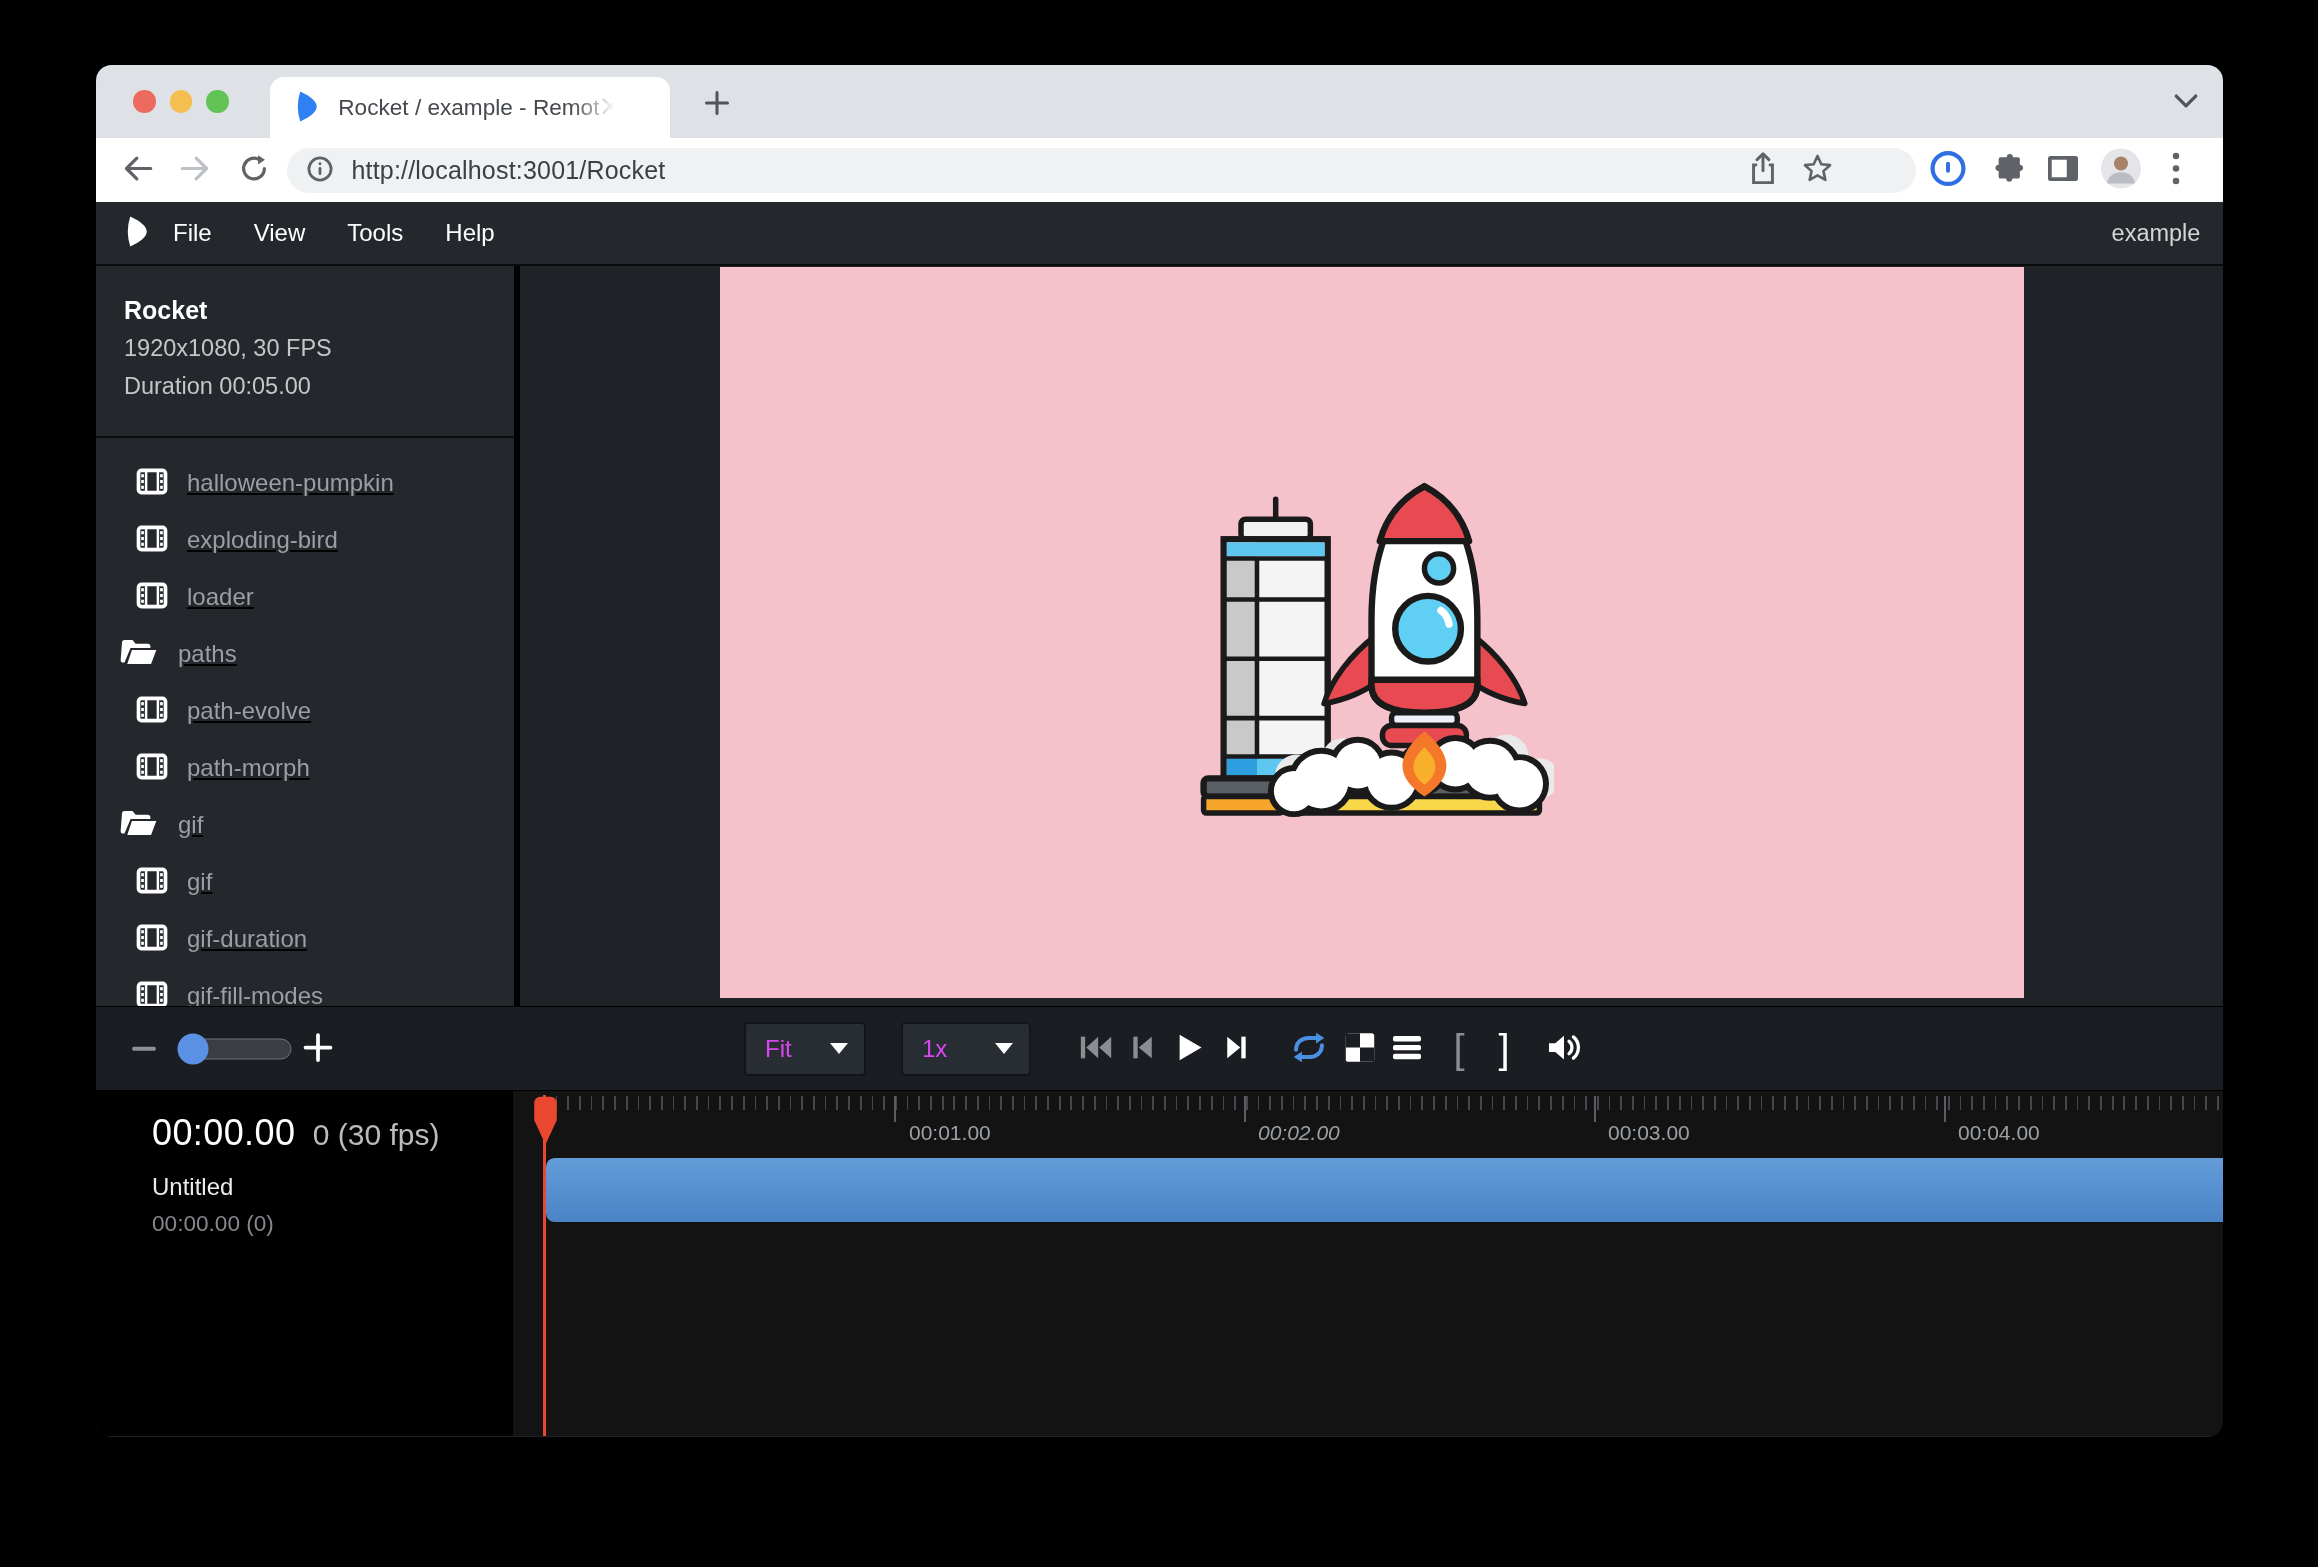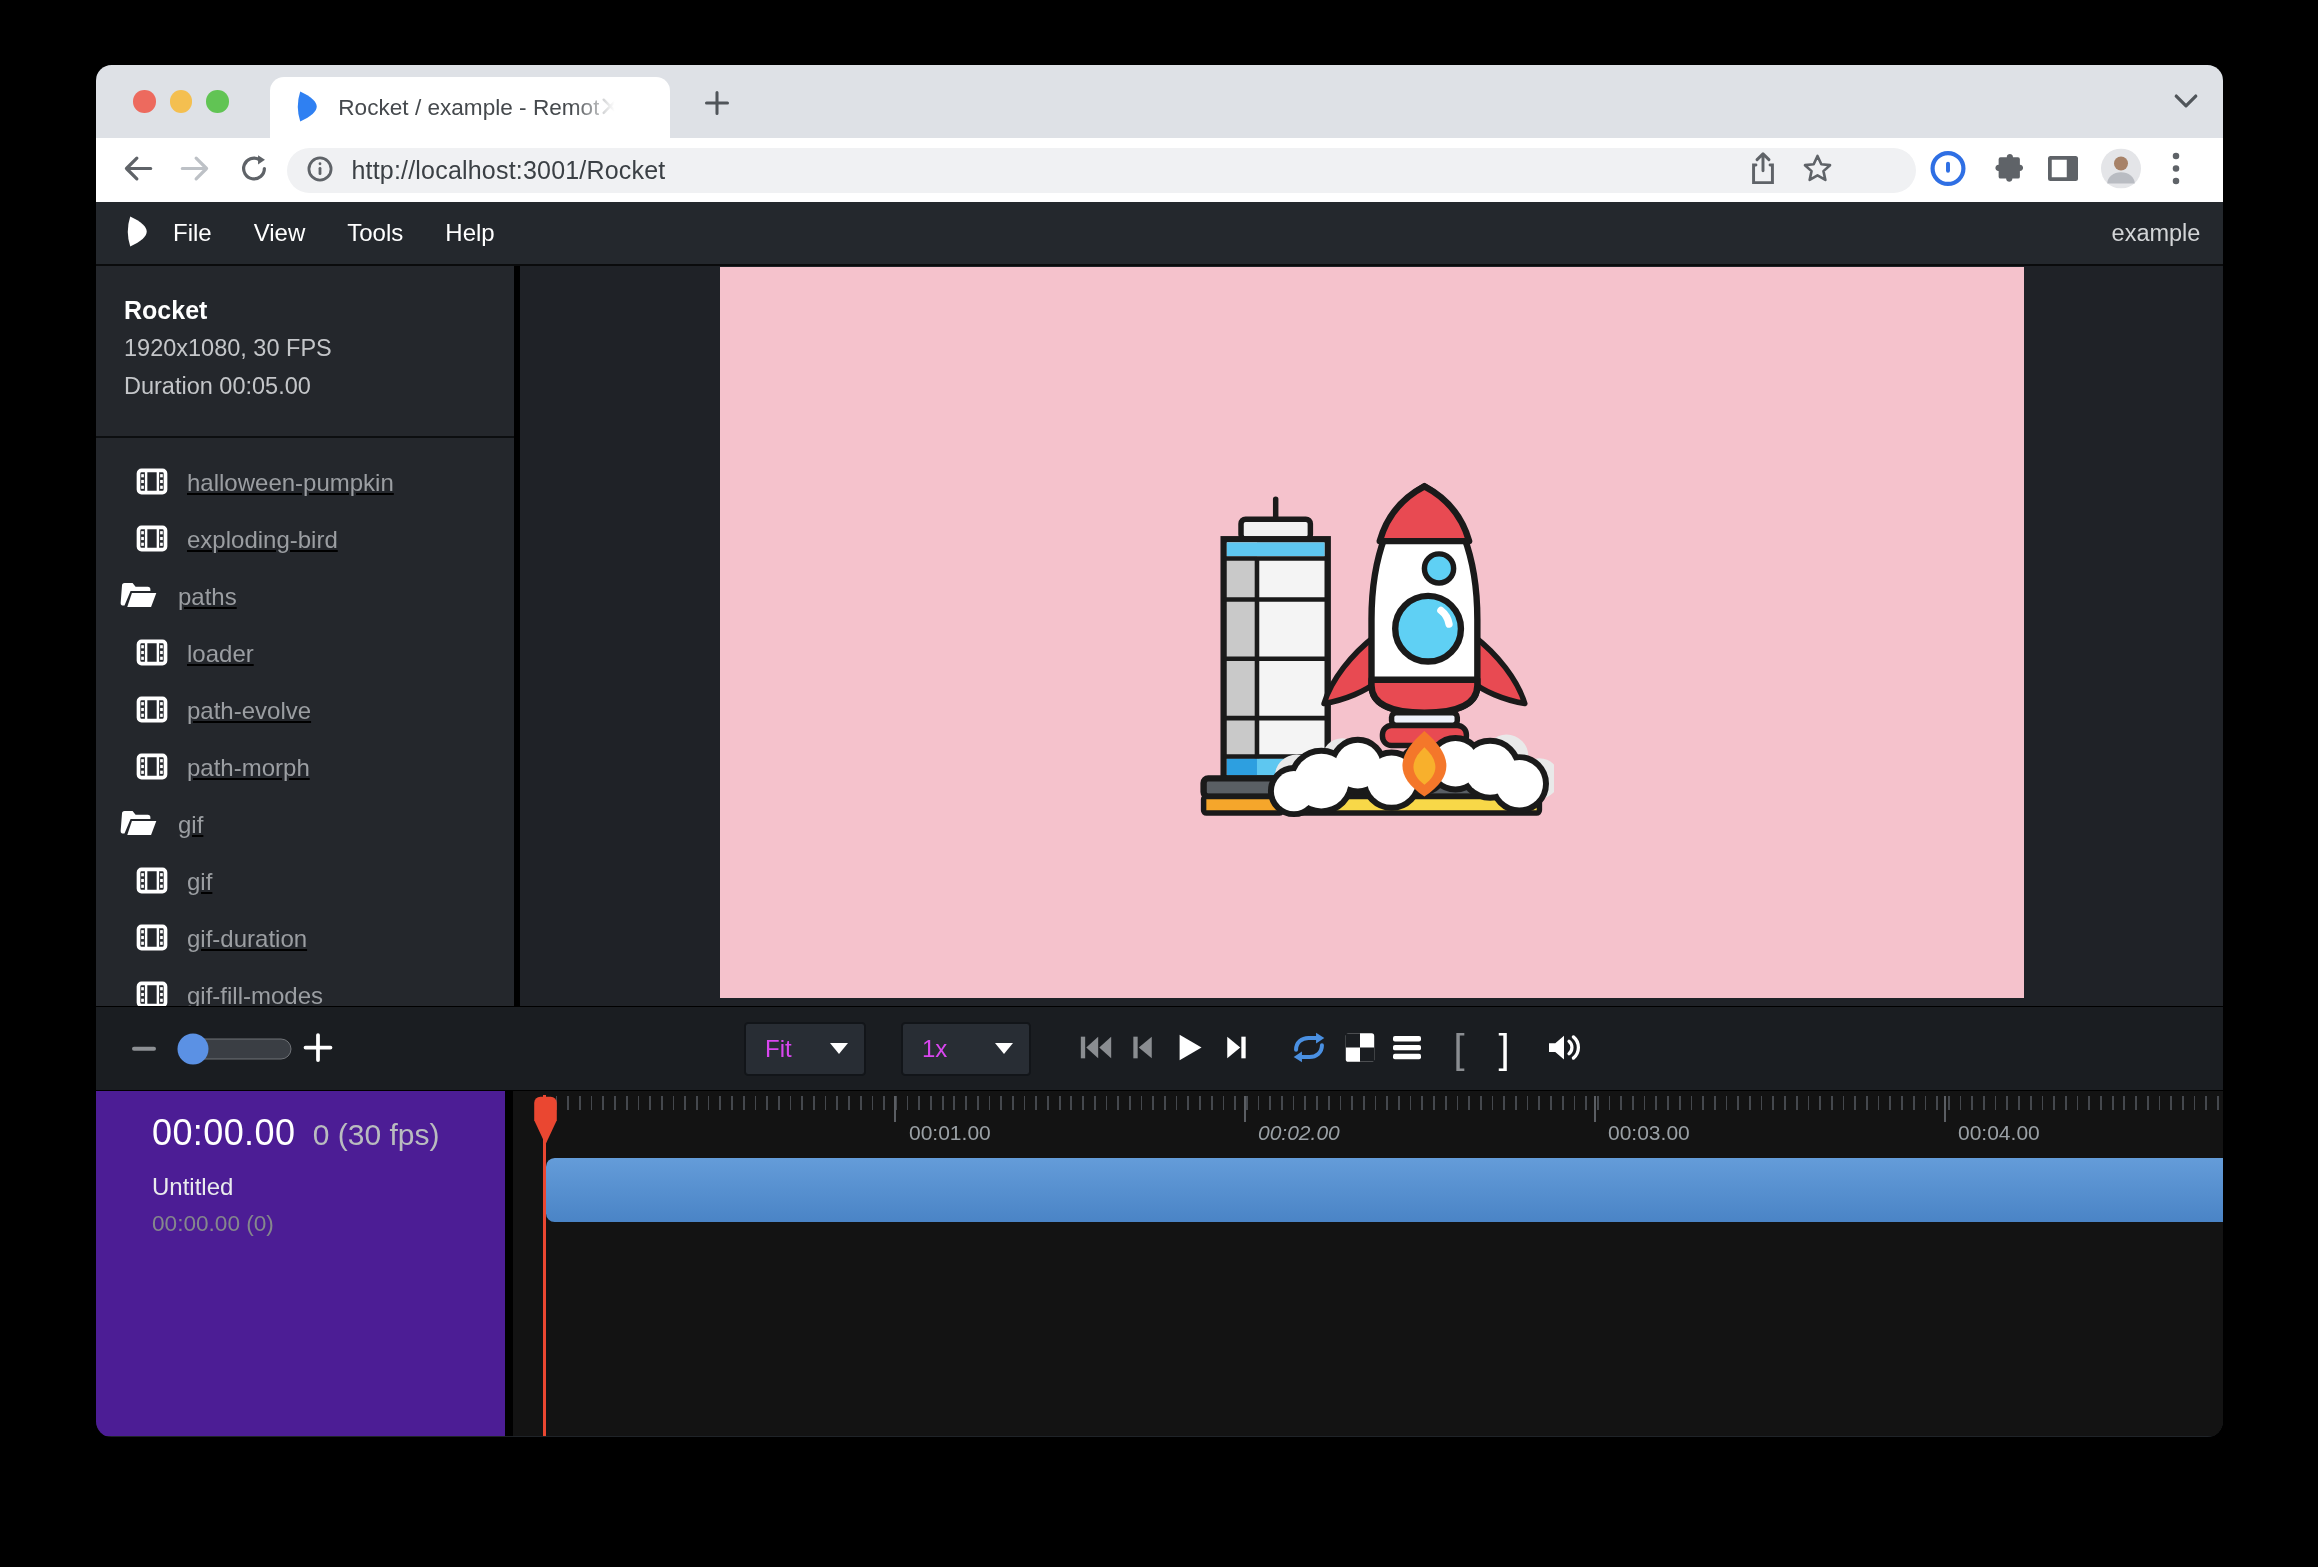--- a/index.html
+++ b/index.html
@@ -66,21 +66,21 @@
   .slider-knob{ left:97px; width:31px; height:31px; border-radius:50%; }
   .zoom-plus{ left:222px; }
   .dd{ height:54px; background:#282d34; border:2.6px solid #121519; border-radius:4.3px;
     display:flex; align-items:center; justify-content:space-between; padding:0 15.7px 0 19px; color:#d946ef; font-size:24px; }
   .dd .caret{ width:0; height:0; border-left:9.6px solid transparent; border-right:9.6px solid transparent; border-top:11.3px solid #fff; margin-left:21px; }
   .dd-fit{ left:709px; width:122px; } .dd-speed{ left:870px; width:130px; }
   .bracket{ font-size:40px; line-height:40px; }
 
   
   .timeline{ height:345px; display:flex; flex:none; }
-  .tl-left{ width:409px; flex:none; background:#4c1d95; padding:21px 0 0 56px; }
+  .tl-left{ width:409px; flex:none; background:#000000; padding:21px 0 0 56px; }
   .time-row{ display:flex; align-items:baseline; }
   .big-time{ color:#fff; font-size:36px; letter-spacing:0.4px; }
   .frame-info{ color:#b9bcbf; font-size:30px; margin-left:17.4px; }
   .track-name{ color:#e9ebed; font-size:24px; margin-top:19px; }
   .track-range{ color:#85888c; font-size:22.6px; margin-top:10.4px; }
   .tl-tracks{ flex:1; background:#131313; border-left:8.7px solid #000; position:relative; overflow:hidden; }
   .ticks-small{ position:absolute; left:31px; right:0; top:5.2px; height:14px;
     background:repeating-linear-gradient(to right,#45484d 0,#45484d 1.7px,transparent 1.7px,transparent 11.7px); }
   .ticks-seconds{ position:absolute; left:31px; right:0; top:5.2px; height:26px;
     background:repeating-linear-gradient(to right,#5b5e63 0,#5b5e63 1.7px,transparent 1.7px,transparent 350px); }
@@ -247,41 +247,41 @@
                 <rect x="4.2" y="5" width="2.2" height="2.6" fill="#fff"></rect>
                 <rect x="4.2" y="9.7" width="2.2" height="2.6" fill="#fff"></rect>
                 <rect x="4.2" y="14.4" width="2.2" height="2.6" fill="#fff"></rect>
                 <rect x="19.6" y="5" width="2.2" height="2.6" fill="#fff"></rect>
                 <rect x="19.6" y="9.7" width="2.2" height="2.6" fill="#fff"></rect>
                 <rect x="19.6" y="14.4" width="2.2" height="2.6" fill="#fff"></rect>
               </svg></span>
           <span class="lbl">exploding-bird</span>
         </div>
 
+        <div class="side-item">
+          <span><svg width="32" height="27" viewBox="0 0 26 22">
+                <rect x="2" y="2" width="22" height="18" rx="2.5" fill="none" stroke="#fff" stroke-width="3"></rect>
+                <line x1="8.2" y1="2" x2="8.2" y2="20" stroke="#fff" stroke-width="2"></line>
+                <line x1="17.8" y1="2" x2="17.8" y2="20" stroke="#fff" stroke-width="2"></line>
+                <rect x="4.2" y="5" width="2.2" height="2.6" fill="#fff"></rect>
+                <rect x="4.2" y="9.7" width="2.2" height="2.6" fill="#fff"></rect>
+                <rect x="4.2" y="14.4" width="2.2" height="2.6" fill="#fff"></rect>
+                <rect x="19.6" y="5" width="2.2" height="2.6" fill="#fff"></rect>
+                <rect x="19.6" y="9.7" width="2.2" height="2.6" fill="#fff"></rect>
+                <rect x="19.6" y="14.4" width="2.2" height="2.6" fill="#fff"></rect>
+              </svg></span>
+          <span class="lbl">loader</span>
+        </div>
+
         <div class="side-item folder">
           <span><svg width="37" height="28" viewBox="0 0 28 21">
                 <path d="M1.5,3.5 a2,2 0 0 1 2,-2 h6 l2.3,2.8 h9.2 a2,2 0 0 1 2,2 v1.2 h-15 l-4.6,11 h-0.9 a2,2 0 0 1 -2,-2 Z" fill="#fff"></path>
                 <path d="M9,9 h18.5 l-4,10.5 h-18 Z" fill="#fff"></path>
               </svg></span>
           <span class="lbl">paths</span>
-        </div>
-
-        <div class="side-item">
-          <span><svg width="32" height="27" viewBox="0 0 26 22">
-                <rect x="2" y="2" width="22" height="18" rx="2.5" fill="none" stroke="#fff" stroke-width="3"></rect>
-                <line x1="8.2" y1="2" x2="8.2" y2="20" stroke="#fff" stroke-width="2"></line>
-                <line x1="17.8" y1="2" x2="17.8" y2="20" stroke="#fff" stroke-width="2"></line>
-                <rect x="4.2" y="5" width="2.2" height="2.6" fill="#fff"></rect>
-                <rect x="4.2" y="9.7" width="2.2" height="2.6" fill="#fff"></rect>
-                <rect x="4.2" y="14.4" width="2.2" height="2.6" fill="#fff"></rect>
-                <rect x="19.6" y="5" width="2.2" height="2.6" fill="#fff"></rect>
-                <rect x="19.6" y="9.7" width="2.2" height="2.6" fill="#fff"></rect>
-                <rect x="19.6" y="14.4" width="2.2" height="2.6" fill="#fff"></rect>
-              </svg></span>
-          <span class="lbl">loader</span>
         </div>
 
         <div class="side-item">
           <span><svg width="32" height="27" viewBox="0 0 26 22">
                 <rect x="2" y="2" width="22" height="18" rx="2.5" fill="none" stroke="#fff" stroke-width="3"></rect>
                 <line x1="8.2" y1="2" x2="8.2" y2="20" stroke="#fff" stroke-width="2"></line>
                 <line x1="17.8" y1="2" x2="17.8" y2="20" stroke="#fff" stroke-width="2"></line>
                 <rect x="4.2" y="5" width="2.2" height="2.6" fill="#fff"></rect>
                 <rect x="4.2" y="9.7" width="2.2" height="2.6" fill="#fff"></rect>
                 <rect x="4.2" y="14.4" width="2.2" height="2.6" fill="#fff"></rect>

